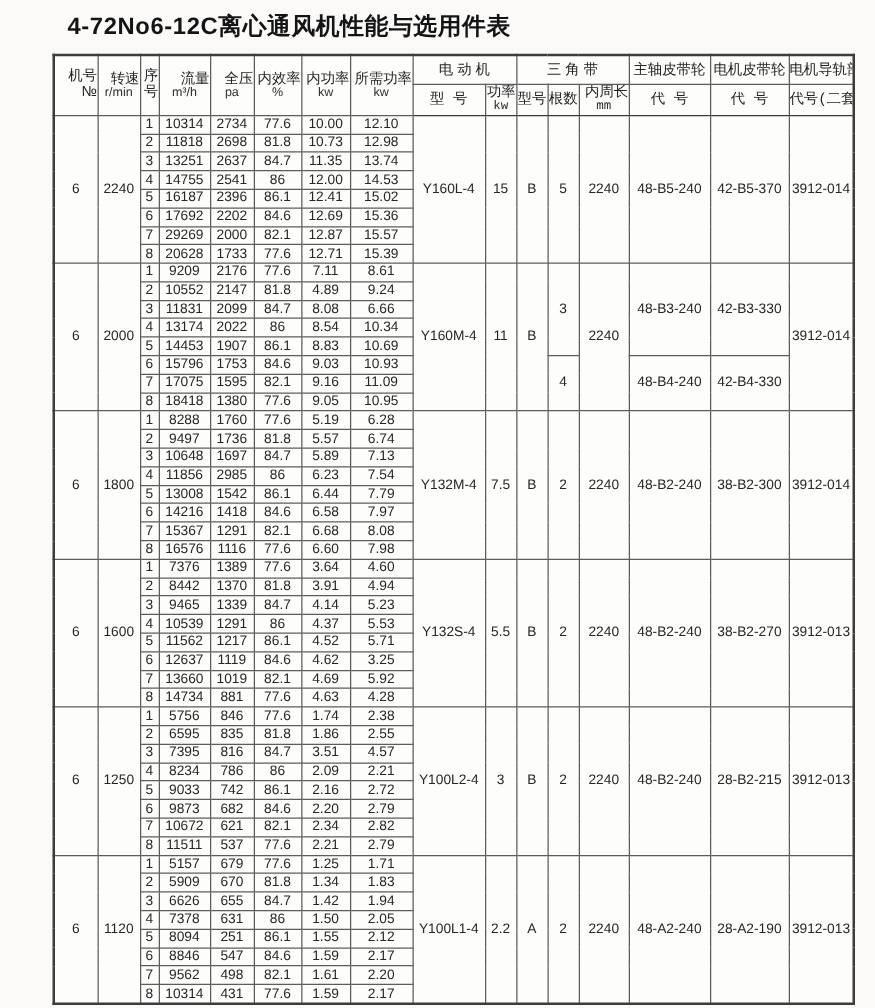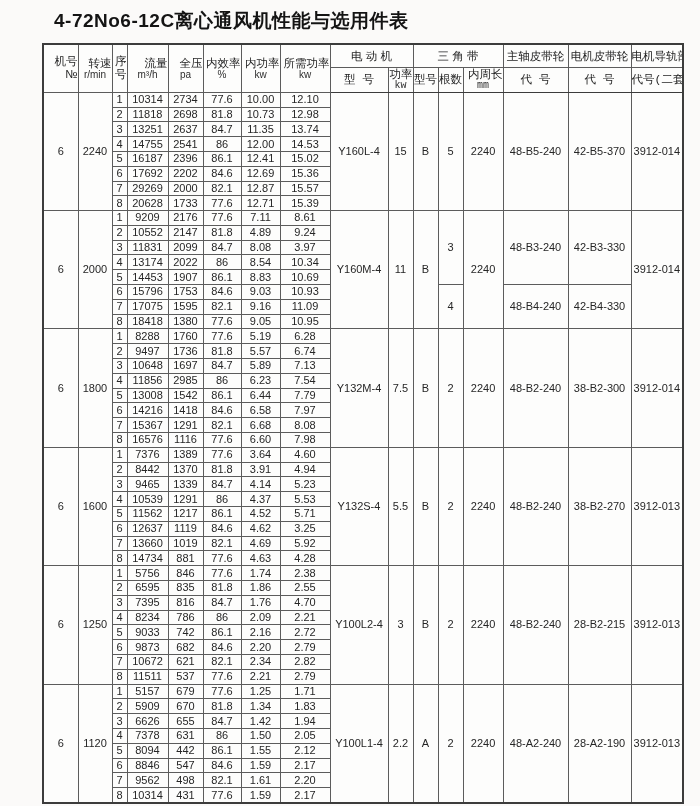--- a/index.html
+++ b/index.html
@@ -236,21 +236,21 @@
           <td>81.8</td>
           <td>4.89</td>
           <td>9.24</td>
         </tr>
         <tr>
           <td>3</td>
           <td>11831</td>
           <td>2099</td>
           <td>84.7</td>
           <td>8.08</td>
-          <td>3.97</td>
+          <td>6.66</td>
         </tr>
         <tr>
           <td>4</td>
           <td>13174</td>
           <td>2022</td>
           <td>86</td>
           <td>8.54</td>
           <td>10.34</td>
         </tr>
         <tr>
@@ -460,22 +460,22 @@
           <td>835</td>
           <td>81.8</td>
           <td>1.86</td>
           <td>2.55</td>
         </tr>
         <tr>
           <td>3</td>
           <td>7395</td>
           <td>816</td>
           <td>84.7</td>
-          <td>1.76</td>
-          <td>4.70</td>
+          <td>3.51</td>
+          <td>4.57</td>
         </tr>
         <tr>
           <td>4</td>
           <td>8234</td>
           <td>786</td>
           <td>86</td>
           <td>2.09</td>
           <td>2.21</td>
         </tr>
         <tr>
@@ -548,21 +548,21 @@
           <td>4</td>
           <td>7378</td>
           <td>631</td>
           <td>86</td>
           <td>1.50</td>
           <td>2.05</td>
         </tr>
         <tr>
           <td>5</td>
           <td>8094</td>
-          <td>442</td>
+          <td>251</td>
           <td>86.1</td>
           <td>1.55</td>
           <td>2.12</td>
         </tr>
         <tr>
           <td>6</td>
           <td>8846</td>
           <td>547</td>
           <td>84.6</td>
           <td>1.59</td>

